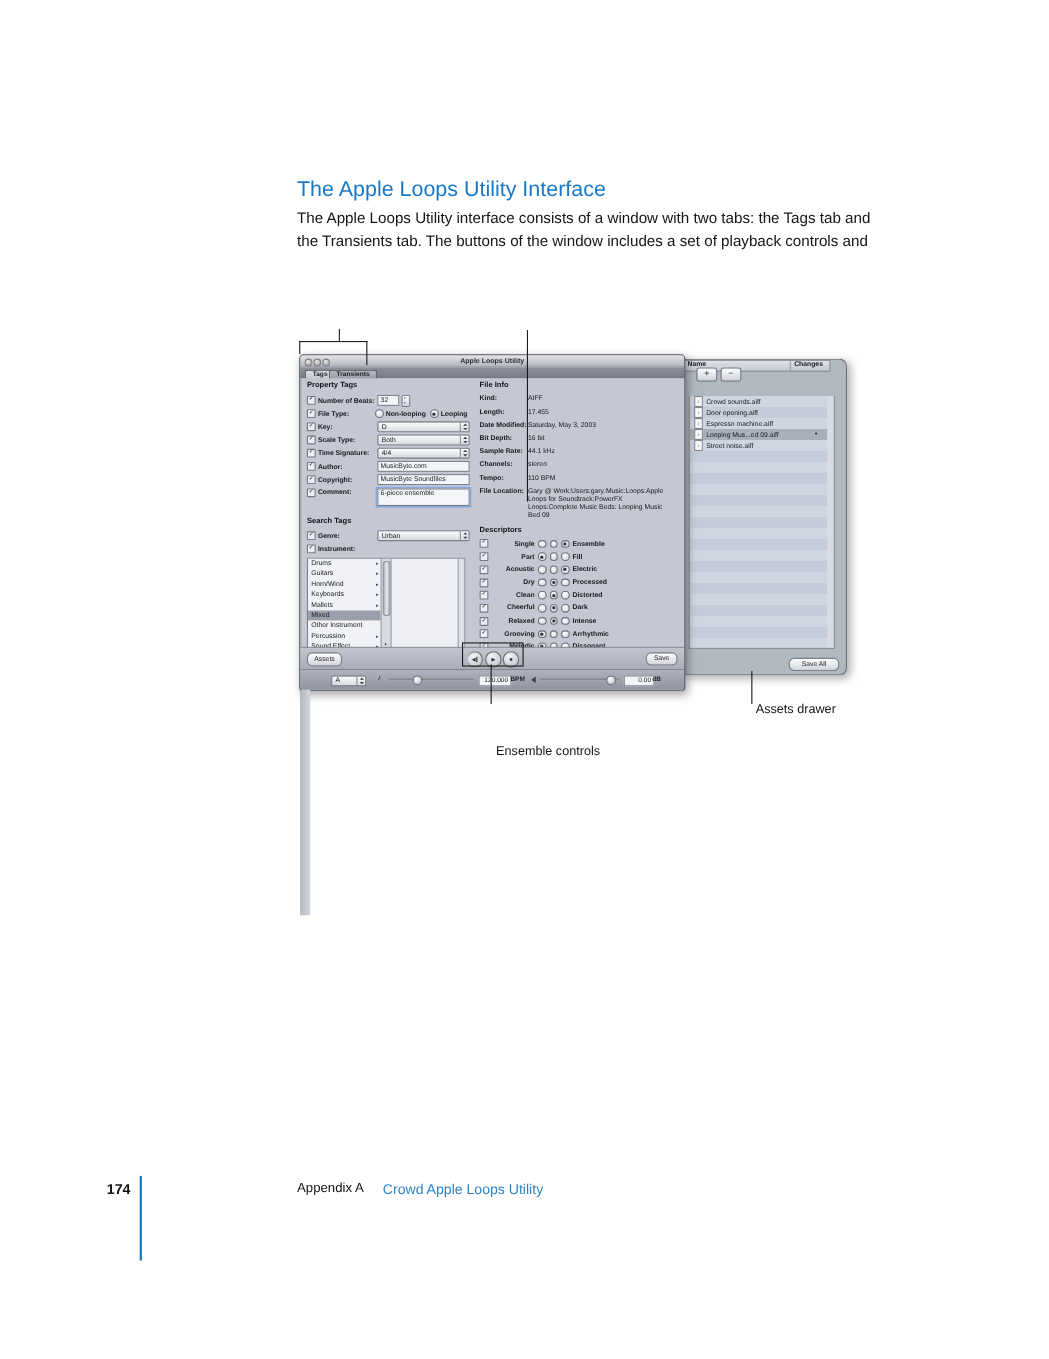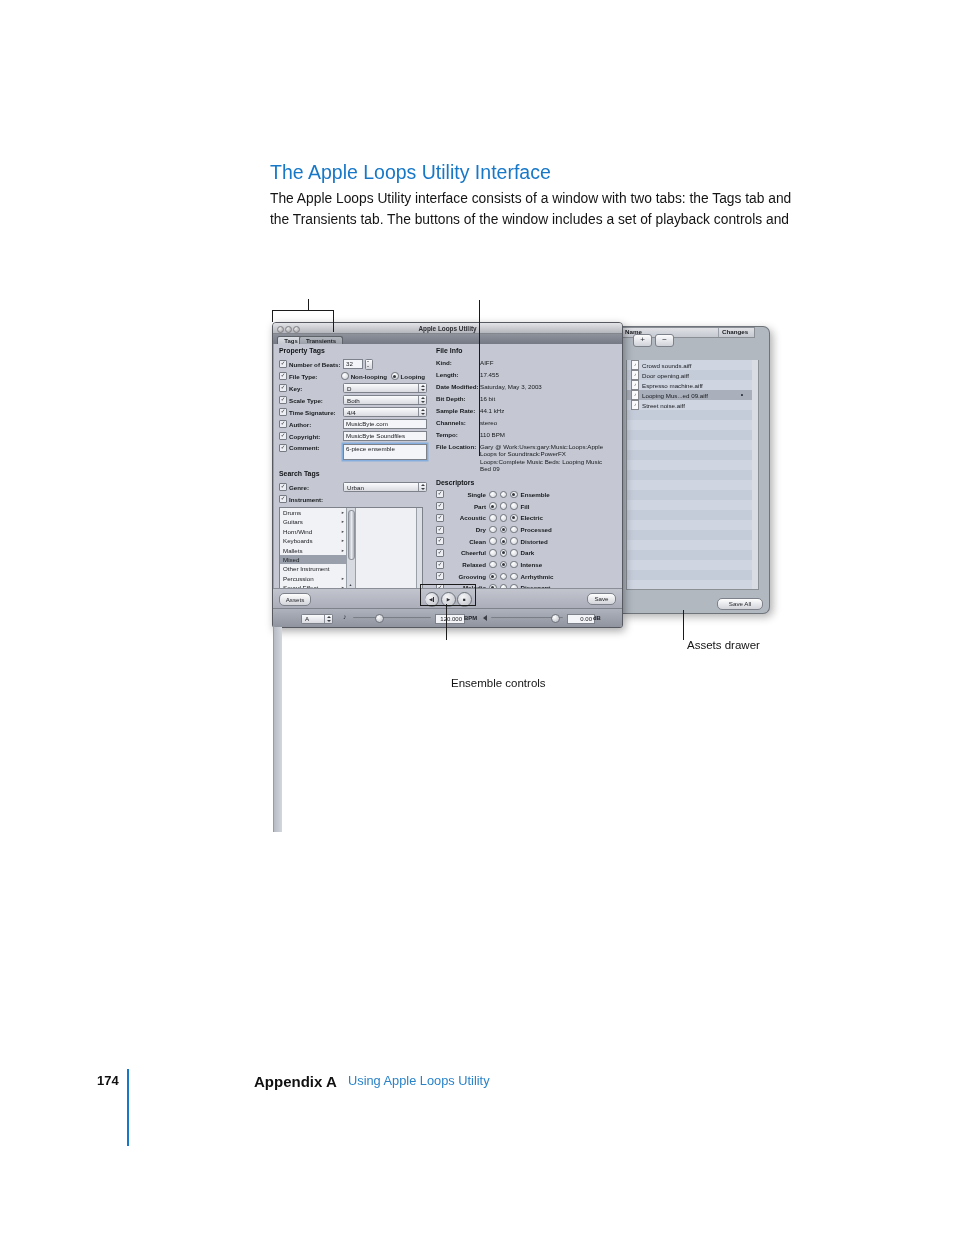--- a/index.html
+++ b/index.html
@@ -9,21 +9,21 @@
 
   
   .doc-title{left:270px;top:161px;font-size:19.5px;color:#1878c8;}
   .doc-body{left:270px;top:189px;width:565px;font-size:13.8px;line-height:20.6px;color:#141414;}
   .callout{font-size:11.5px;color:#141414;margin-top:36px;}
   .cline{background:#1b1b1b;z-index:30;pointer-events:none;}
 
   
   .footer-num{left:97px;top:1073px;font-size:13px;font-weight:bold;color:#111;}
   .footer-rule{left:127px;top:1069px;width:2px;height:77px;background:#1878c8;}
-  .footer-appendix{left:254px;top:1073px;font-size:15px;font-weight:bold;color:#111;}
+  .footer-appendix{left:270px;top:1073px;font-size:12px;font-weight:normal;color:#111;}
   .footer-link{left:348px;top:1073px;font-size:12.8px;color:#2a83c9;}
 
   
   #app-window{left:272px;top:322px;width:349px;height:304px;border:1px solid #565a60;
       border-radius:4px 4px 3px 3px;background:#c5c8d2;z-index:5;
       box-shadow:2px 3px 8px rgba(0,0,0,.35);font-size:6.2px;color:#16181c;}
   .titlebar{left:0;top:0;right:0;height:10px;background:linear-gradient(#e3e4e7,#b4b6bd);
       border-bottom:1px solid #83868d;border-radius:3px 3px 0 0;}
   .tl-dot{top:2.5px;width:5px;height:5px;border-radius:50%;
       background:radial-gradient(circle at 35% 30%,#e9e9e9,#9b9ba0);border:0.5px solid #808086;}
@@ -481,15 +481,15 @@
         <div class="abs slider-thumb" style="left:60px;"></div>
       </div>
       <span class="abs num-field" style="left:294px;top:4.5px;width:22px;">0.00</span>
       <span class="abs unit" style="left:320px;top:5.5px;">dB</span>
     </div>
   </div>
 
   <div class="abs footer-num">174</div>
   <div class="abs footer-rule"></div>
   <div class="abs footer-appendix">Appendix A</div>
-  <div class="abs footer-link">Using Apple Loops Utility</div>
+  <div class="abs footer-link">Crowd Apple Loops Utility</div>
 
 </div>
 
 </body></html>

